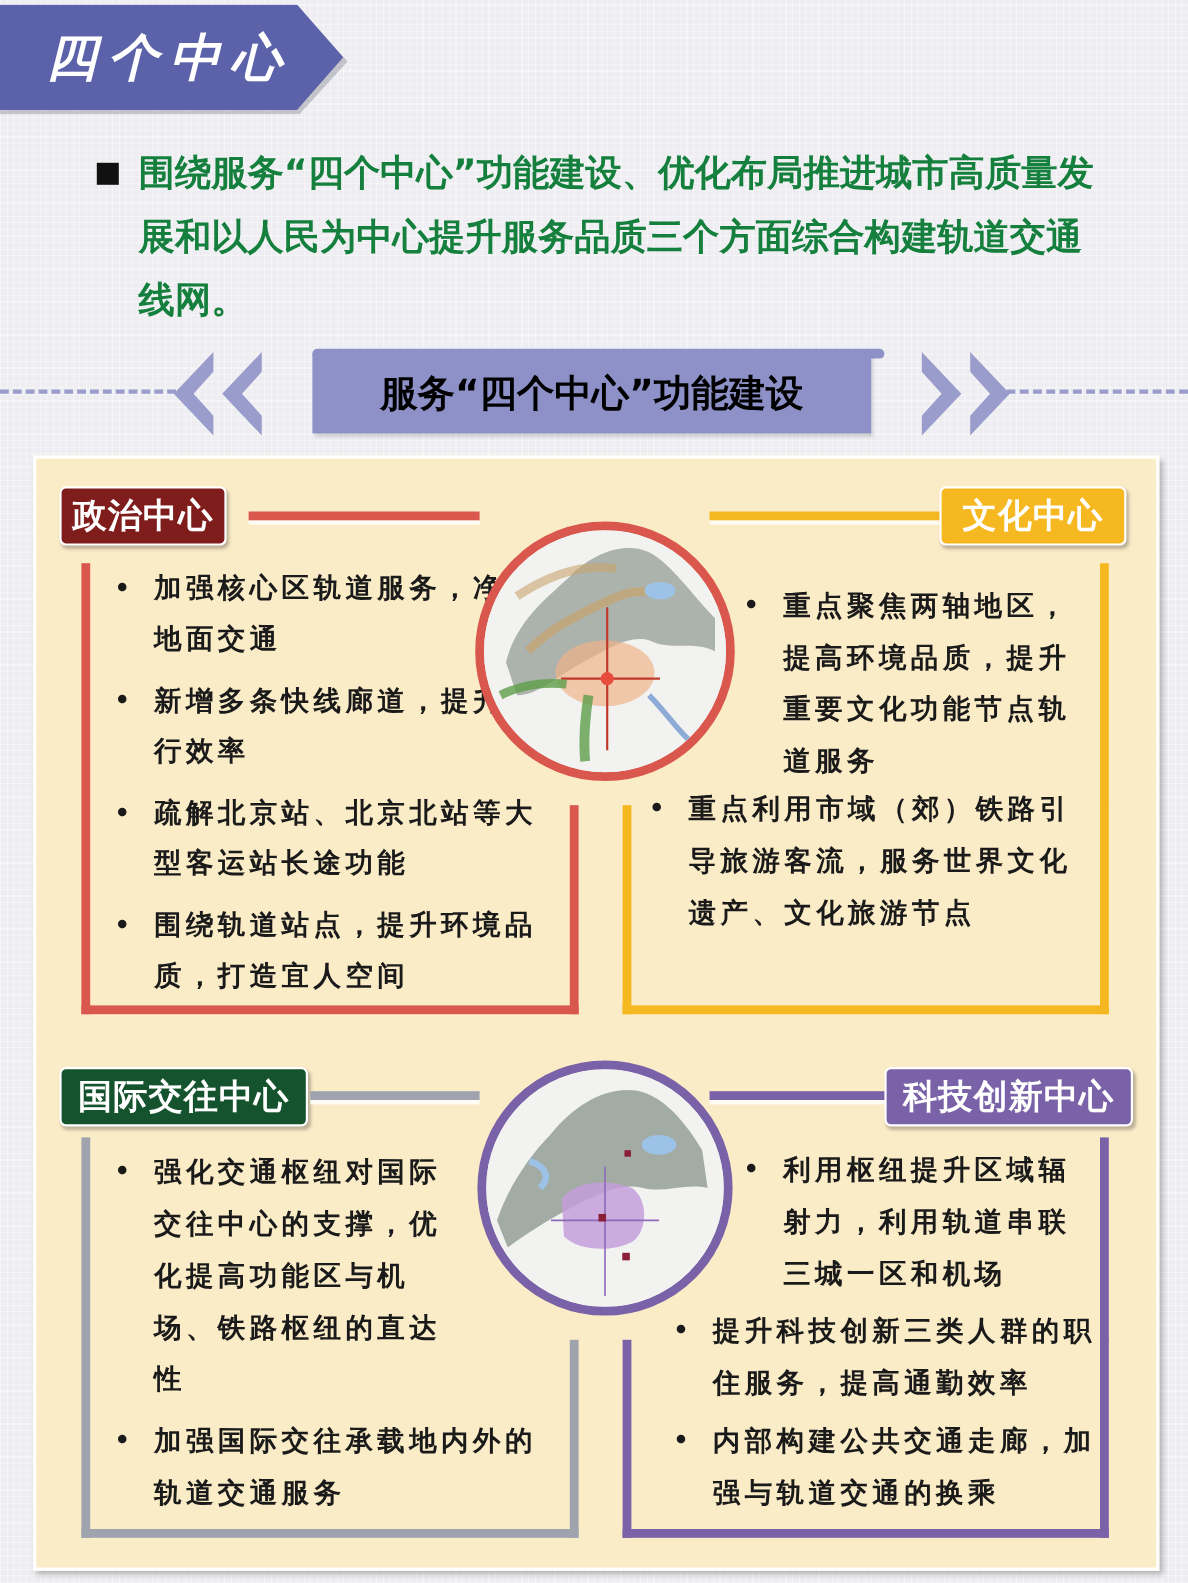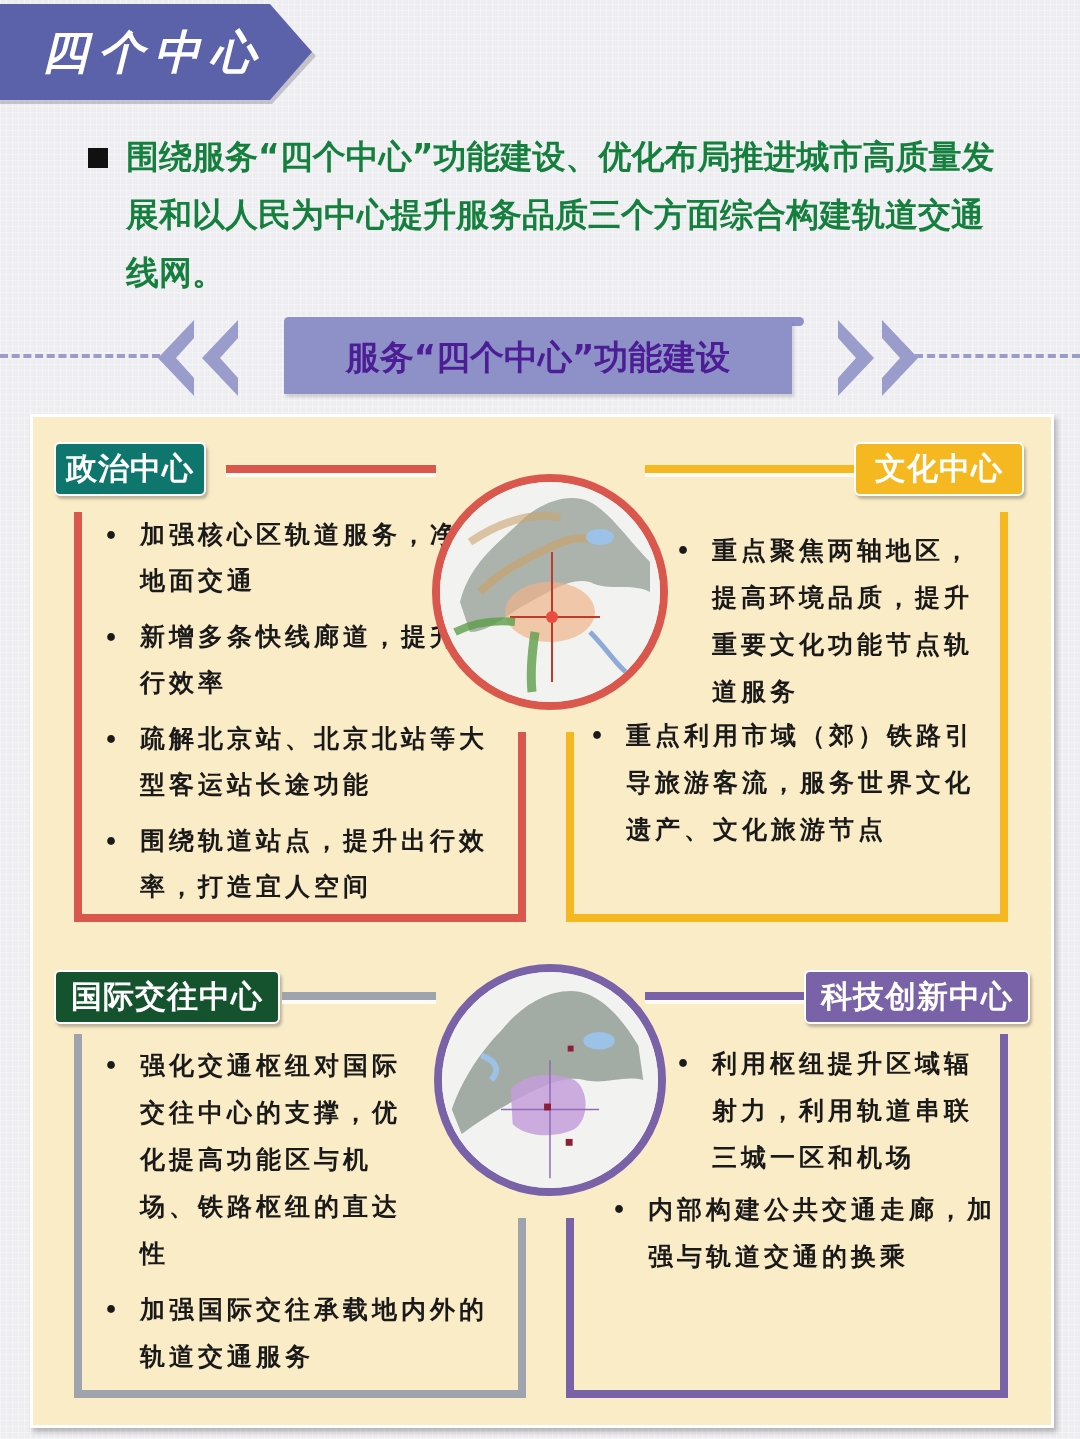--- a/index.html
+++ b/index.html
@@ -57,21 +57,21 @@
     background: #8d91c8;
     box-shadow: 2px 3px 3px rgba(0,0,0,0.15);
   }
   .section-title-roll {
     position: absolute; left: 284px; top: 317px; width: 520px; height: 9px;
     background: #8d91c8; border-radius: 5px;
   }
   .section-title-text {
     position: absolute; left: 0; top: 0; width: 100%; height: 100%;
     display: flex; align-items: center; justify-content: center;
-    color: #4c1d95; font-size: 34px; font-weight: bold;
+    color: #000000; font-size: 34px; font-weight: bold;
   }
 
   
   .panel {
     position: absolute; left: 30px; top: 414px; width: 1024px; height: 1014px;
     background: #fbecc8;
     border: 3px solid #ffffff;
     box-shadow: 3px 4px 5px rgba(0,0,0,0.25);
   }
 
@@ -127,27 +127,27 @@
 <svg class="chev" style="left:832px" width="92" height="80" viewBox="0 0 92 80">
   <polygon points="6,2 42,40 6,78 6,60 24,40 6,20" fill="#9a9ccc"></polygon>
   <polygon points="50,2 86,40 50,78 50,60 68,40 50,20" fill="#9a9ccc"></polygon>
 </svg>
 <div class="dash-right"></div>
 
 <div class="panel"></div>
 
 <div class="frame" style="left:74px; top:512px; width:452px; height:410px; border-color:#d9574c; border-width:0 8px 8px 8px; border-top:none; border-right-width:0;"></div>
 <div class="frame" style="left:518px; top:732px; width:8px; height:190px; background:#d9574c; border:none;"></div>
-<div class="tag" style="left:54px; top:442px; width:152px; background:#0f766e;">政治中心</div>
+<div class="tag" style="left:54px; top:442px; width:152px; background:#7f1d1d;">政治中心</div>
 <div class="hline" style="left:226px; top:465px; width:210px; background:#d9574c;"></div>
 <ul class="bullets" style="left:104px; top:512px; width:410px;">
   <li style="line-height:46px; margin-bottom:10px;">加强核心区轨道服务，净化地面交通</li>
   <li style="line-height:46px; margin-bottom:10px;">新增多条快线廊道，提升出行效率</li>
   <li style="line-height:46px; margin-bottom:10px;">疏解北京站、北京北站等大型客运站长途功能</li>
-  <li style="line-height:46px;">围绕轨道站点，提升出行效率，打造宜人空间</li>
+  <li style="line-height:46px;">围绕轨道站点，提升环境品质，打造宜人空间</li>
 </ul>
 
 <div class="frame" style="left:566px; top:732px; width:442px; height:190px; border-color:#f5b820; border-width:0 8px 8px 8px;"></div>
 <div class="frame" style="left:1000px; top:512px; width:8px; height:222px; background:#f5b820; border:none;"></div>
 <div class="hline" style="left:645px; top:465px; width:210px; background:#f5b820;"></div>
 <div class="tag" style="left:854px; top:442px; width:170px; background:#f5b820;">文化中心</div>
 <ul class="bullets" style="left:676px; top:527px; width:322px;">
   <li style="line-height:47px;">重点聚焦两轴地区，提高环境品质，提升重要文化功能节点轨道服务</li>
 </ul>
 <ul class="bullets" style="left:590px; top:712px; width:400px;">
@@ -166,20 +166,21 @@
 </ul>
 
 <div class="frame" style="left:566px; top:1218px; width:442px; height:180px; border-color:#7a62a8; border-width:0 8px 8px 8px;"></div>
 <div class="frame" style="left:1000px; top:1034px; width:8px; height:186px; background:#7a62a8; border:none;"></div>
 <div class="hline" style="left:645px; top:992px; width:160px; background:#7a62a8;"></div>
 <div class="tag" style="left:804px; top:970px; width:226px; background:#7a62a8;">科技创新中心</div>
 <ul class="bullets" style="left:676px; top:1040px; width:322px;">
   <li style="line-height:47px;">利用枢纽提升区域辐射力，利用轨道串联三城一区和机场</li>
 </ul>
 <ul class="bullets" style="left:612px; top:1186px; width:390px;">
+  <li style="line-height:47px; margin-bottom:6px;">提升科技创新三类人群的职住服务，提高通勤效率</li>
   <li style="line-height:47px;">内部构建公共交通走廊，加强与轨道交通的换乘</li>
 </ul>
 
 <div class="map-circle" style="left:432px; top:474px; width:236px; height:236px; border-color:#d9574c;">
   <svg viewBox="0 0 220 220">
     <rect width="220" height="220" fill="#f2f3f1"></rect>
     <path d="M20 120 C30 80 60 60 80 40 C100 20 130 10 150 20 C170 30 190 60 210 80 L210 110 C190 100 170 110 150 100 C130 95 110 110 90 120 C70 130 50 150 30 150 Z" fill="#9aa39b" opacity="0.8"></path>
     <path d="M40 110 C60 90 80 80 100 70 C120 60 140 50 160 60" stroke="#c8a46e" stroke-width="8" fill="none" opacity="0.7"></path>
     <path d="M30 60 C60 40 90 30 120 35" stroke="#c8a46e" stroke-width="8" fill="none" opacity="0.6"></path>
     <ellipse cx="110" cy="130" rx="45" ry="30" fill="#f0b48a" opacity="0.7"></ellipse>

